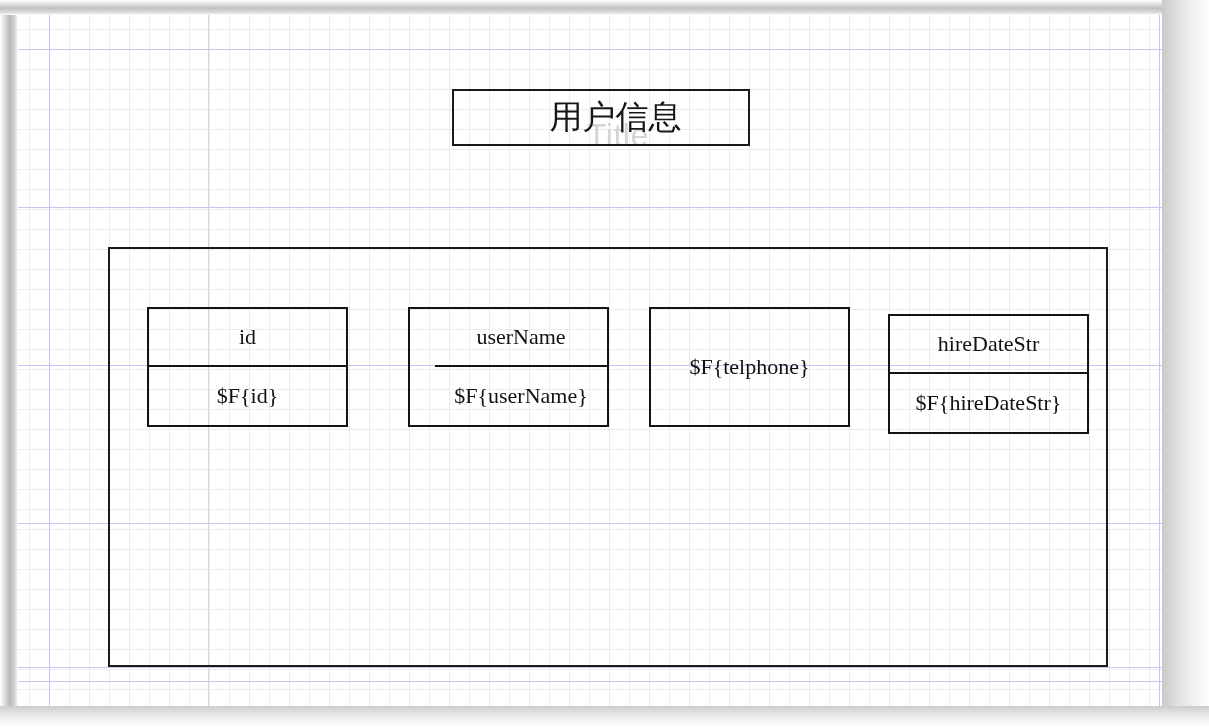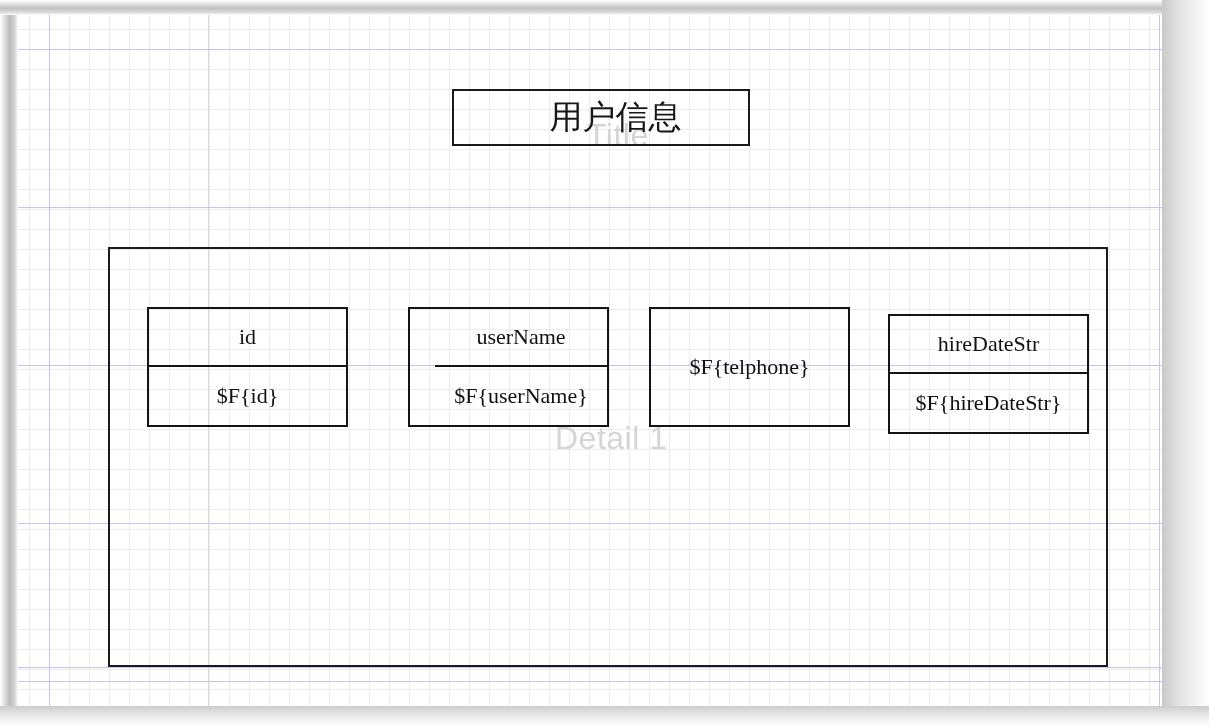--- a/index.html
+++ b/index.html
@@ -183,21 +183,20 @@
     <div class="vguide" style="left:32px;"></div>
     <div class="vguide" style="left:1142px;"></div>
     <div class="vguide-soft" style="left:191px;"></div>
 
     <div class="hguide" style="top:35px;"></div>
     <div class="hguide" style="top:193px;"></div>
     <div class="hguide" style="top:653px;"></div>
 
     <div class="band-label" style="left:570px; top:103px;">Title</div>
 
-    <div class="band-label" style="left:538px; top:406px;">Detail 1</div>
 
     <div class="title-box">
       <span class="title-text">用户信息</span>
     </div>
 
     <div class="detail-band"></div>
 
     <div class="field-box" style="left:130px; width:201px;">
       <div class="field-head">id</div>
       <div class="field-body">$F{id}</div>

